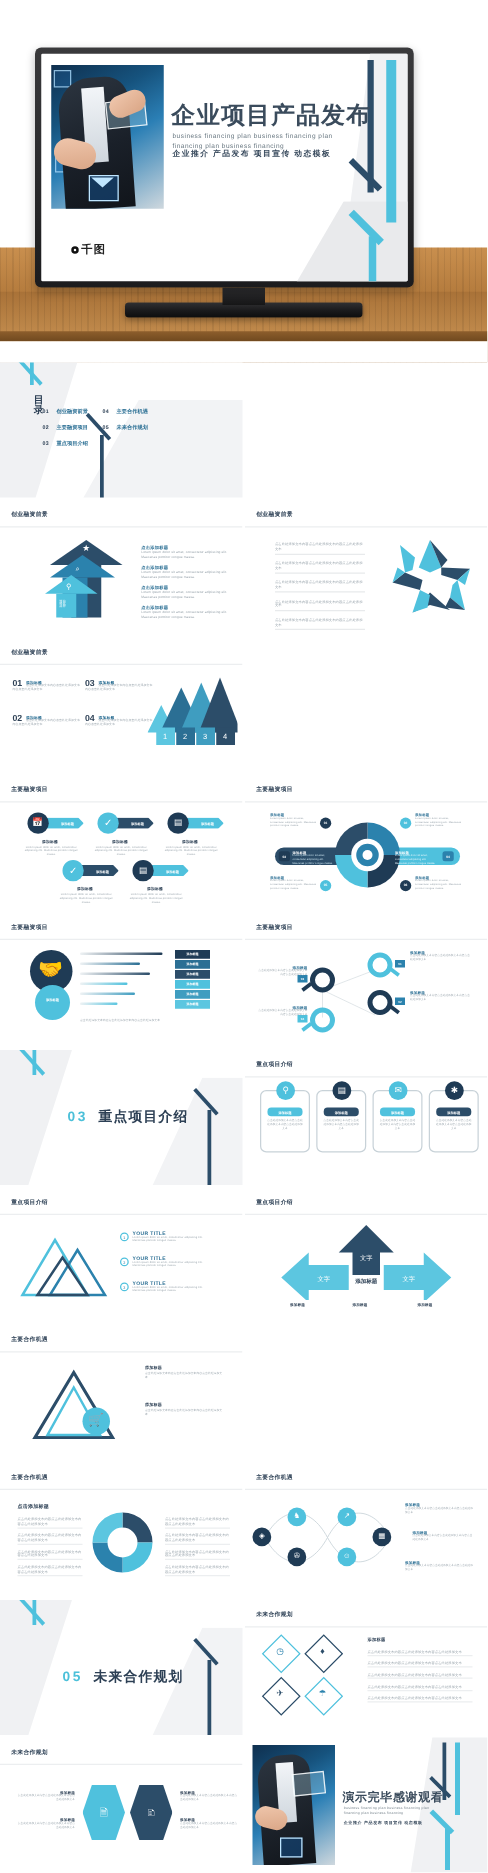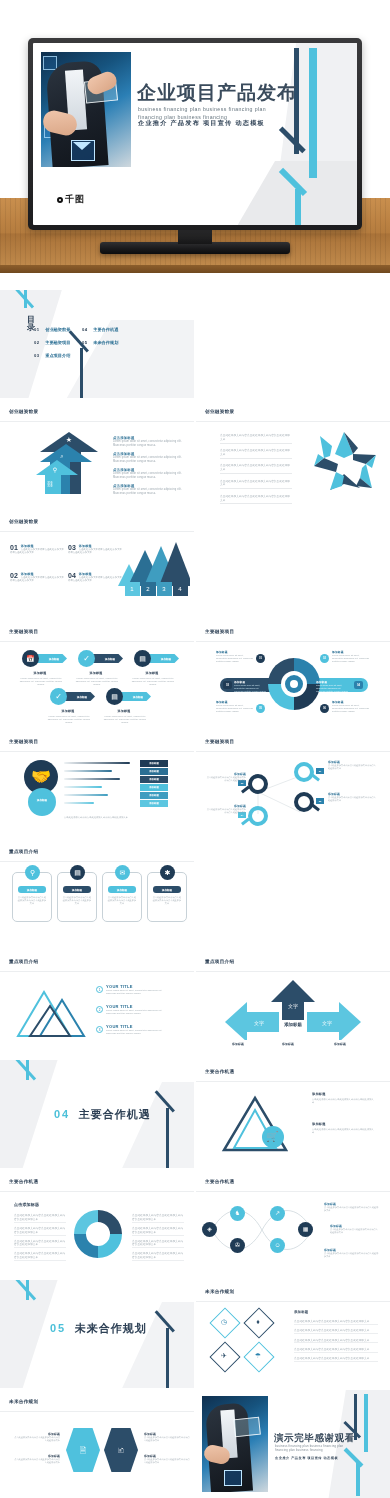--- a/index.html
+++ b/index.html
@@ -14,21 +14,21 @@
   .hero{position:relative;width:390px;height:290px;background:#fff;overflow:hidden;}
   .desk{position:absolute;left:0;top:198px;width:390px;height:92px;
         background:
           repeating-linear-gradient(90deg,rgba(0,0,0,.07) 0 1px,rgba(255,255,255,0) 1px 5px),
           linear-gradient(180deg,#c98f4e 0%,#b57c3e 38%,#a97238 39%,#c08a4c 75%,#9d6a33 100%);}
   .desk-edge{position:absolute;left:0;top:265px;width:390px;height:8px;
         background:linear-gradient(180deg,#8d5e2c,#70491f);}
   .desk-bottom{position:absolute;left:0;top:273px;width:390px;height:17px;background:#ffffff;}
   .wall{position:absolute;left:0;top:0;width:390px;height:198px;background:#ffffff;}
 
-  .tv{position:absolute;left:28px;top:38px;width:334px;height:192px;
+  .tv{position:absolute;left:28px;top:38px;width:303px;height:192px;
       background:linear-gradient(180deg,#3a3a3c,#1c1c1e);
       border-radius:5px;padding:5px;box-sizing:border-box;
       box-shadow:0 3px 8px rgba(0,0,0,.28);}
   .tv-screen{position:relative;width:100%;height:100%;background:#fff;overflow:hidden;border-radius:1px;}
   .tv-stand-neck{position:absolute;left:50%;top:230px;transform:translateX(-50%);
       width:34px;height:14px;background:linear-gradient(180deg,#303032,#161617);}
   .tv-stand-base{position:absolute;left:50%;top:242px;transform:translateX(-50%);
       width:190px;height:12px;border-radius:3px;
       background:linear-gradient(180deg,#303032 0%,#1a1a1c 55%,#0d0d0e 100%);
       box-shadow:0 2px 5px rgba(0,0,0,.35);}
@@ -483,114 +483,114 @@
         </div>
         <div style="position:absolute;left:10px;top:74px;width:40px;text-align:right;">
           <div class="minittl" style="font-size:2.8px;">添加标题</div>
           <div class="lorem" style="font-size:2.1px;">点击此处添加文本内容点击此处添加文本内容点击此处添加文本</div>
         </div>
       </div>
     </div>
 
     <div class="row">
 
-
-      <div class="cell sl">
-        <div class="hdr">重点项目介绍</div>
-        <div class="hline"></div>
-
-        <div style="position:absolute;left:12px;top:32px;width:38px;height:48px;border:.8px solid #c8d2d8;border-radius:5px;">
-          <div class="circ blue1" style="left:12px;top:-8px;width:15px;height:15px;color:#fff;font-size:7px;text-align:center;line-height:15px;">⚲</div>
-          <div class="chip" style="left:5px;top:13px;width:28px;height:7px;background:#4fc1dd;border-radius:3px;font-size:2.6px;">添加标题</div>
-          <div class="lorem" style="position:absolute;left:4px;top:23px;width:30px;font-size:2.1px;text-align:center;">点击此处添加文本内容点击此处添加文本内容点击此处添加文本</div>
-        </div>
-        <div style="position:absolute;left:57px;top:32px;width:38px;height:48px;border:.8px solid #c8d2d8;border-radius:5px;">
-          <div class="circ blue4" style="left:12px;top:-8px;width:15px;height:15px;color:#fff;font-size:7px;text-align:center;line-height:15px;">▤</div>
-          <div class="chip" style="left:5px;top:13px;width:28px;height:7px;background:#2c4d69;border-radius:3px;font-size:2.6px;">添加标题</div>
-          <div class="lorem" style="position:absolute;left:4px;top:23px;width:30px;font-size:2.1px;text-align:center;">点击此处添加文本内容点击此处添加文本内容点击此处添加文本</div>
-        </div>
-        <div style="position:absolute;left:102px;top:32px;width:38px;height:48px;border:.8px solid #c8d2d8;border-radius:5px;">
-          <div class="circ blue1" style="left:12px;top:-8px;width:15px;height:15px;color:#fff;font-size:7px;text-align:center;line-height:15px;">✉</div>
-          <div class="chip" style="left:5px;top:13px;width:28px;height:7px;background:#4fc1dd;border-radius:3px;font-size:2.6px;">添加标题</div>
-          <div class="lorem" style="position:absolute;left:4px;top:23px;width:30px;font-size:2.1px;text-align:center;">点击此处添加文本内容点击此处添加文本内容点击此处添加文本</div>
-        </div>
-        <div style="position:absolute;left:147px;top:32px;width:38px;height:48px;border:.8px solid #c8d2d8;border-radius:5px;">
-          <div class="circ blue4" style="left:12px;top:-8px;width:15px;height:15px;color:#fff;font-size:7px;text-align:center;line-height:15px;">✱</div>
-          <div class="chip" style="left:5px;top:13px;width:28px;height:7px;background:#2c4d69;border-radius:3px;font-size:2.6px;">添加标题</div>
-          <div class="lorem" style="position:absolute;left:4px;top:23px;width:30px;font-size:2.1px;text-align:center;">点击此处添加文本内容点击此处添加文本内容点击此处添加文本</div>
-        </div>
-      </div>
-    </div>
-
-    <div class="row">
-
-      <div class="cell sl">
-        <div class="hdr">重点项目介绍</div>
-        <div class="hline"></div>
-
-        <svg width="86" height="62" viewBox="0 0 86 62" style="position:absolute;left:10px;top:32px;">
-          <polygon points="8,54 34,10 60,54" fill="none" stroke="#4fc1dd" stroke-width="2"></polygon>
-          <polygon points="30,54 52,18 74,54" fill="none" stroke="#2b82ad" stroke-width="2"></polygon>
-          <polygon points="20,54 40,24 60,54" fill="none" stroke="#2c4d69" stroke-width="2"></polygon>
-        </svg>
-
-        <div style="position:absolute;left:106px;top:34px;">
-          <div class="circ" style="left:-10px;top:2px;width:7px;height:7px;border:1px solid #4fc1dd;box-sizing:border-box;color:#2b82ad;font-size:3px;text-align:center;line-height:6px;">1</div>
-          <div style="font-size:4px;font-weight:bold;color:#2b6f94;letter-spacing:.3px;">YOUR TITLE</div>
-          <div class="lorem" style="width:66px;font-size:2.1px;">Lorem ipsum dolor sit amet, consectetur adipiscing elit. Maecenas porttitor congue massa.</div>
-        </div>
-        <div style="position:absolute;left:106px;top:54px;">
-          <div class="circ" style="left:-10px;top:2px;width:7px;height:7px;border:1px solid #4fc1dd;box-sizing:border-box;color:#2b82ad;font-size:3px;text-align:center;line-height:6px;">2</div>
-          <div style="font-size:4px;font-weight:bold;color:#2b6f94;letter-spacing:.3px;">YOUR TITLE</div>
-          <div class="lorem" style="width:66px;font-size:2.1px;">Lorem ipsum dolor sit amet, consectetur adipiscing elit. Maecenas porttitor congue massa.</div>
-        </div>
-        <div style="position:absolute;left:106px;top:74px;">
-          <div class="circ" style="left:-10px;top:2px;width:7px;height:7px;border:1px solid #4fc1dd;box-sizing:border-box;color:#2b82ad;font-size:3px;text-align:center;line-height:6px;">3</div>
-          <div style="font-size:4px;font-weight:bold;color:#2b6f94;letter-spacing:.3px;">YOUR TITLE</div>
-          <div class="lorem" style="width:66px;font-size:2.1px;">Lorem ipsum dolor sit amet, consectetur adipiscing elit. Maecenas porttitor congue massa.</div>
-        </div>
-      </div>
-
-      <div class="cell sl">
-        <div class="hdr">重点项目介绍</div>
-        <div class="hline"></div>
-
-        <svg width="140" height="62" viewBox="0 0 140 62" style="position:absolute;left:27px;top:28px;">
-          <polygon points="70,2 92,24 81,24 81,42 59,42 59,24 48,24" fill="#2c4d69"></polygon>
-          <polygon points="2,44 24,24 24,34 56,34 56,54 24,54 24,64" fill="#5cc6e0"></polygon>
-          <polygon points="138,44 116,24 116,34 84,34 84,54 116,54 116,64" fill="#5cc6e0"></polygon>
-          <text x="70" y="30" font-size="5" fill="#fff" text-anchor="middle" font-family="Liberation Sans">文字</text>
-          <text x="36" y="47" font-size="5" fill="#fff" text-anchor="middle" font-family="Liberation Sans">文字</text>
-          <text x="104" y="47" font-size="5" fill="#fff" text-anchor="middle" font-family="Liberation Sans">文字</text>
-          <text x="70" y="48" font-size="4.4" fill="#2d4055" text-anchor="middle" font-family="Liberation Sans" font-weight="bold">添加标题</text>
-        </svg>
-
-        <div class="minittl d" style="position:absolute;left:36px;top:92px;font-size:2.8px;">添加标题</div>
-        <div class="minittl d" style="position:absolute;left:86px;top:92px;font-size:2.8px;">添加标题</div>
-        <div class="minittl d" style="position:absolute;left:138px;top:92px;font-size:2.8px;">添加标题</div>
-      </div>
-    </div>
-
-    <div class="row">
-
       <div class="cell sl">
         <div class="grey-diag" style="left:-46px;top:-20px;width:110px;height:150px;clip-path:polygon(44% 0,100% 0,56% 100%,0 100%);"></div>
         <div style="position:absolute;left:26px;top:-8px;width:3px;height:28px;background:#4fc1dd;"></div>
         <div style="position:absolute;left:4px;top:18px;width:31px;height:3px;background:#4fc1dd;
                     transform:rotate(48deg);transform-origin:right center;"></div>
         <div class="grey-diag" style="left:118px;top:22px;width:110px;height:95px;background:#f2f3f5;
                     clip-path:polygon(40% 0,100% 0,100% 100%,0 100%);"></div>
         <div style="position:absolute;left:166px;top:48px;width:2.5px;height:62px;background:#2c4d69;"></div>
         <div style="position:absolute;left:147px;top:50px;width:27px;height:2.5px;background:#2c4d69;
                     transform:rotate(48deg);transform-origin:right center;"></div>
         <div style="position:absolute;left:54px;top:44px;">
-          <span class="sec-num" style="font-size:11px;">04</span>
-          <span class="sec-txt" style="font-size:11px;margin-left:4px;">主要合作机遇</span>
-        </div>
-      </div>
+          <span class="sec-num" style="font-size:11px;">03</span>
+          <span class="sec-txt" style="font-size:11px;margin-left:4px;">重点项目介绍</span>
+        </div>
+      </div>
+
+      <div class="cell sl">
+        <div class="hdr">重点项目介绍</div>
+        <div class="hline"></div>
+
+        <div style="position:absolute;left:12px;top:32px;width:38px;height:48px;border:.8px solid #c8d2d8;border-radius:5px;">
+          <div class="circ blue1" style="left:12px;top:-8px;width:15px;height:15px;color:#fff;font-size:7px;text-align:center;line-height:15px;">⚲</div>
+          <div class="chip" style="left:5px;top:13px;width:28px;height:7px;background:#4fc1dd;border-radius:3px;font-size:2.6px;">添加标题</div>
+          <div class="lorem" style="position:absolute;left:4px;top:23px;width:30px;font-size:2.1px;text-align:center;">点击此处添加文本内容点击此处添加文本内容点击此处添加文本</div>
+        </div>
+        <div style="position:absolute;left:57px;top:32px;width:38px;height:48px;border:.8px solid #c8d2d8;border-radius:5px;">
+          <div class="circ blue4" style="left:12px;top:-8px;width:15px;height:15px;color:#fff;font-size:7px;text-align:center;line-height:15px;">▤</div>
+          <div class="chip" style="left:5px;top:13px;width:28px;height:7px;background:#2c4d69;border-radius:3px;font-size:2.6px;">添加标题</div>
+          <div class="lorem" style="position:absolute;left:4px;top:23px;width:30px;font-size:2.1px;text-align:center;">点击此处添加文本内容点击此处添加文本内容点击此处添加文本</div>
+        </div>
+        <div style="position:absolute;left:102px;top:32px;width:38px;height:48px;border:.8px solid #c8d2d8;border-radius:5px;">
+          <div class="circ blue1" style="left:12px;top:-8px;width:15px;height:15px;color:#fff;font-size:7px;text-align:center;line-height:15px;">✉</div>
+          <div class="chip" style="left:5px;top:13px;width:28px;height:7px;background:#4fc1dd;border-radius:3px;font-size:2.6px;">添加标题</div>
+          <div class="lorem" style="position:absolute;left:4px;top:23px;width:30px;font-size:2.1px;text-align:center;">点击此处添加文本内容点击此处添加文本内容点击此处添加文本</div>
+        </div>
+        <div style="position:absolute;left:147px;top:32px;width:38px;height:48px;border:.8px solid #c8d2d8;border-radius:5px;">
+          <div class="circ blue4" style="left:12px;top:-8px;width:15px;height:15px;color:#fff;font-size:7px;text-align:center;line-height:15px;">✱</div>
+          <div class="chip" style="left:5px;top:13px;width:28px;height:7px;background:#2c4d69;border-radius:3px;font-size:2.6px;">添加标题</div>
+          <div class="lorem" style="position:absolute;left:4px;top:23px;width:30px;font-size:2.1px;text-align:center;">点击此处添加文本内容点击此处添加文本内容点击此处添加文本</div>
+        </div>
+      </div>
+    </div>
+
+    <div class="row">
+
+      <div class="cell sl">
+        <div class="hdr">重点项目介绍</div>
+        <div class="hline"></div>
+
+        <svg width="86" height="62" viewBox="0 0 86 62" style="position:absolute;left:10px;top:32px;">
+          <polygon points="8,54 34,10 60,54" fill="none" stroke="#4fc1dd" stroke-width="2"></polygon>
+          <polygon points="30,54 52,18 74,54" fill="none" stroke="#2b82ad" stroke-width="2"></polygon>
+          <polygon points="20,54 40,24 60,54" fill="none" stroke="#2c4d69" stroke-width="2"></polygon>
+        </svg>
+
+        <div style="position:absolute;left:106px;top:34px;">
+          <div class="circ" style="left:-10px;top:2px;width:7px;height:7px;border:1px solid #4fc1dd;box-sizing:border-box;color:#2b82ad;font-size:3px;text-align:center;line-height:6px;">1</div>
+          <div style="font-size:4px;font-weight:bold;color:#2b6f94;letter-spacing:.3px;">YOUR TITLE</div>
+          <div class="lorem" style="width:66px;font-size:2.1px;">Lorem ipsum dolor sit amet, consectetur adipiscing elit. Maecenas porttitor congue massa.</div>
+        </div>
+        <div style="position:absolute;left:106px;top:54px;">
+          <div class="circ" style="left:-10px;top:2px;width:7px;height:7px;border:1px solid #4fc1dd;box-sizing:border-box;color:#2b82ad;font-size:3px;text-align:center;line-height:6px;">2</div>
+          <div style="font-size:4px;font-weight:bold;color:#2b6f94;letter-spacing:.3px;">YOUR TITLE</div>
+          <div class="lorem" style="width:66px;font-size:2.1px;">Lorem ipsum dolor sit amet, consectetur adipiscing elit. Maecenas porttitor congue massa.</div>
+        </div>
+        <div style="position:absolute;left:106px;top:74px;">
+          <div class="circ" style="left:-10px;top:2px;width:7px;height:7px;border:1px solid #4fc1dd;box-sizing:border-box;color:#2b82ad;font-size:3px;text-align:center;line-height:6px;">3</div>
+          <div style="font-size:4px;font-weight:bold;color:#2b6f94;letter-spacing:.3px;">YOUR TITLE</div>
+          <div class="lorem" style="width:66px;font-size:2.1px;">Lorem ipsum dolor sit amet, consectetur adipiscing elit. Maecenas porttitor congue massa.</div>
+        </div>
+      </div>
+
+      <div class="cell sl">
+        <div class="hdr">重点项目介绍</div>
+        <div class="hline"></div>
+
+        <svg width="140" height="62" viewBox="0 0 140 62" style="position:absolute;left:27px;top:28px;">
+          <polygon points="70,2 92,24 81,24 81,42 59,42 59,24 48,24" fill="#2c4d69"></polygon>
+          <polygon points="2,44 24,24 24,34 56,34 56,54 24,54 24,64" fill="#5cc6e0"></polygon>
+          <polygon points="138,44 116,24 116,34 84,34 84,54 116,54 116,64" fill="#5cc6e0"></polygon>
+          <text x="70" y="30" font-size="5" fill="#fff" text-anchor="middle" font-family="Liberation Sans">文字</text>
+          <text x="36" y="47" font-size="5" fill="#fff" text-anchor="middle" font-family="Liberation Sans">文字</text>
+          <text x="104" y="47" font-size="5" fill="#fff" text-anchor="middle" font-family="Liberation Sans">文字</text>
+          <text x="70" y="48" font-size="4.4" fill="#2d4055" text-anchor="middle" font-family="Liberation Sans" font-weight="bold">添加标题</text>
+        </svg>
+
+        <div class="minittl d" style="position:absolute;left:36px;top:92px;font-size:2.8px;">添加标题</div>
+        <div class="minittl d" style="position:absolute;left:86px;top:92px;font-size:2.8px;">添加标题</div>
+        <div class="minittl d" style="position:absolute;left:138px;top:92px;font-size:2.8px;">添加标题</div>
+      </div>
+    </div>
+
+    <div class="row">
+
 
       <div class="cell sl">
         <div class="hdr">主要合作机遇</div>
         <div class="hline"></div>
 
         <svg width="70" height="60" viewBox="0 0 70 60" style="position:absolute;left:24px;top:34px;">
           <polygon points="35,4 66,56 4,56" fill="none" stroke="#2c4d69" stroke-width="2.5"></polygon>
           <polygon points="35,16 56,54 14,54" fill="none" stroke="#4fc1dd" stroke-width="2"></polygon>
         </svg>
         <div class="circ blue1" style="left:66px;top:66px;width:22px;height:22px;color:#fff;font-size:10px;text-align:center;line-height:22px;">🛒</div>
@@ -670,21 +670,21 @@
       <div class="cell sl">
         <div class="grey-diag" style="left:-46px;top:-20px;width:110px;height:150px;clip-path:polygon(44% 0,100% 0,56% 100%,0 100%);"></div>
         <div style="position:absolute;left:26px;top:-8px;width:3px;height:28px;background:#4fc1dd;"></div>
         <div style="position:absolute;left:4px;top:18px;width:31px;height:3px;background:#4fc1dd;
                     transform:rotate(48deg);transform-origin:right center;"></div>
         <div class="grey-diag" style="left:118px;top:22px;width:110px;height:95px;background:#f2f3f5;
                     clip-path:polygon(40% 0,100% 0,100% 100%,0 100%);"></div>
         <div style="position:absolute;left:166px;top:48px;width:2.5px;height:62px;background:#2c4d69;"></div>
         <div style="position:absolute;left:147px;top:50px;width:27px;height:2.5px;background:#2c4d69;
                     transform:rotate(48deg);transform-origin:right center;"></div>
-        <div style="position:absolute;left:50px;top:38px;">
+        <div style="position:absolute;left:50px;top:52px;">
           <span class="sec-num" style="font-size:11px;">05</span>
           <span class="sec-txt" style="font-size:11px;margin-left:4px;">未来合作规划</span>
         </div>
       </div>
 
       <div class="cell sl">
         <div class="hdr">未来合作规划</div>
         <div class="hline"></div>
 
         <div style="position:absolute;left:18px;top:32px;width:20px;height:20px;border:1px solid #4fc1dd;transform:rotate(45deg);"></div>

